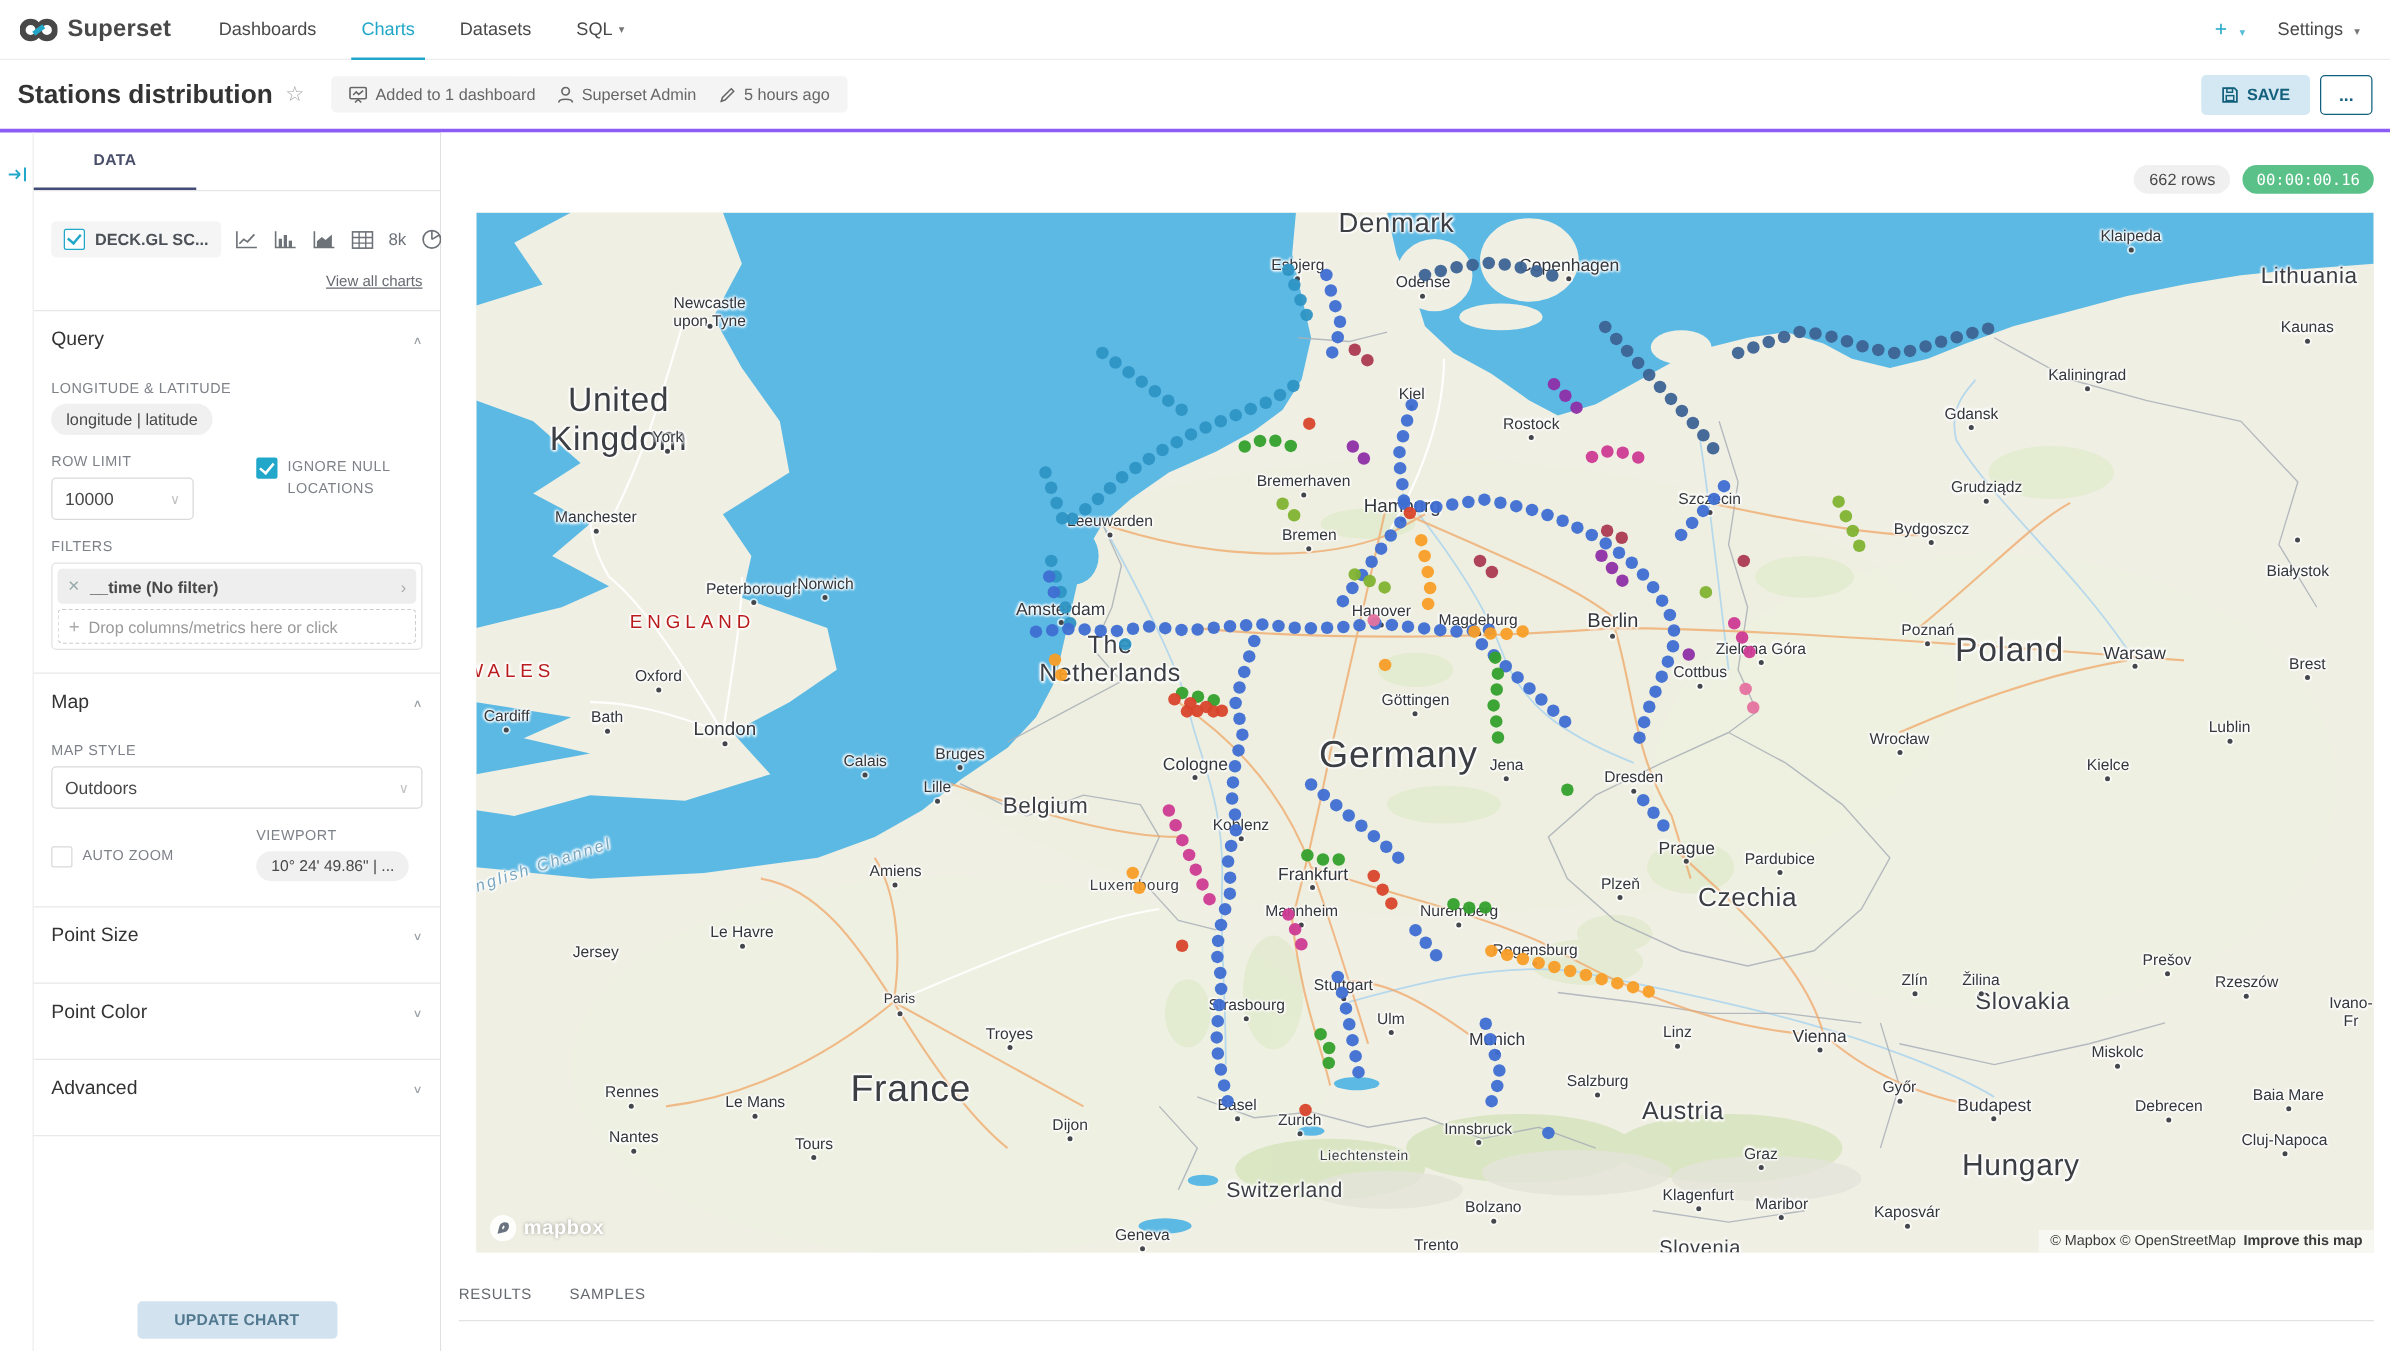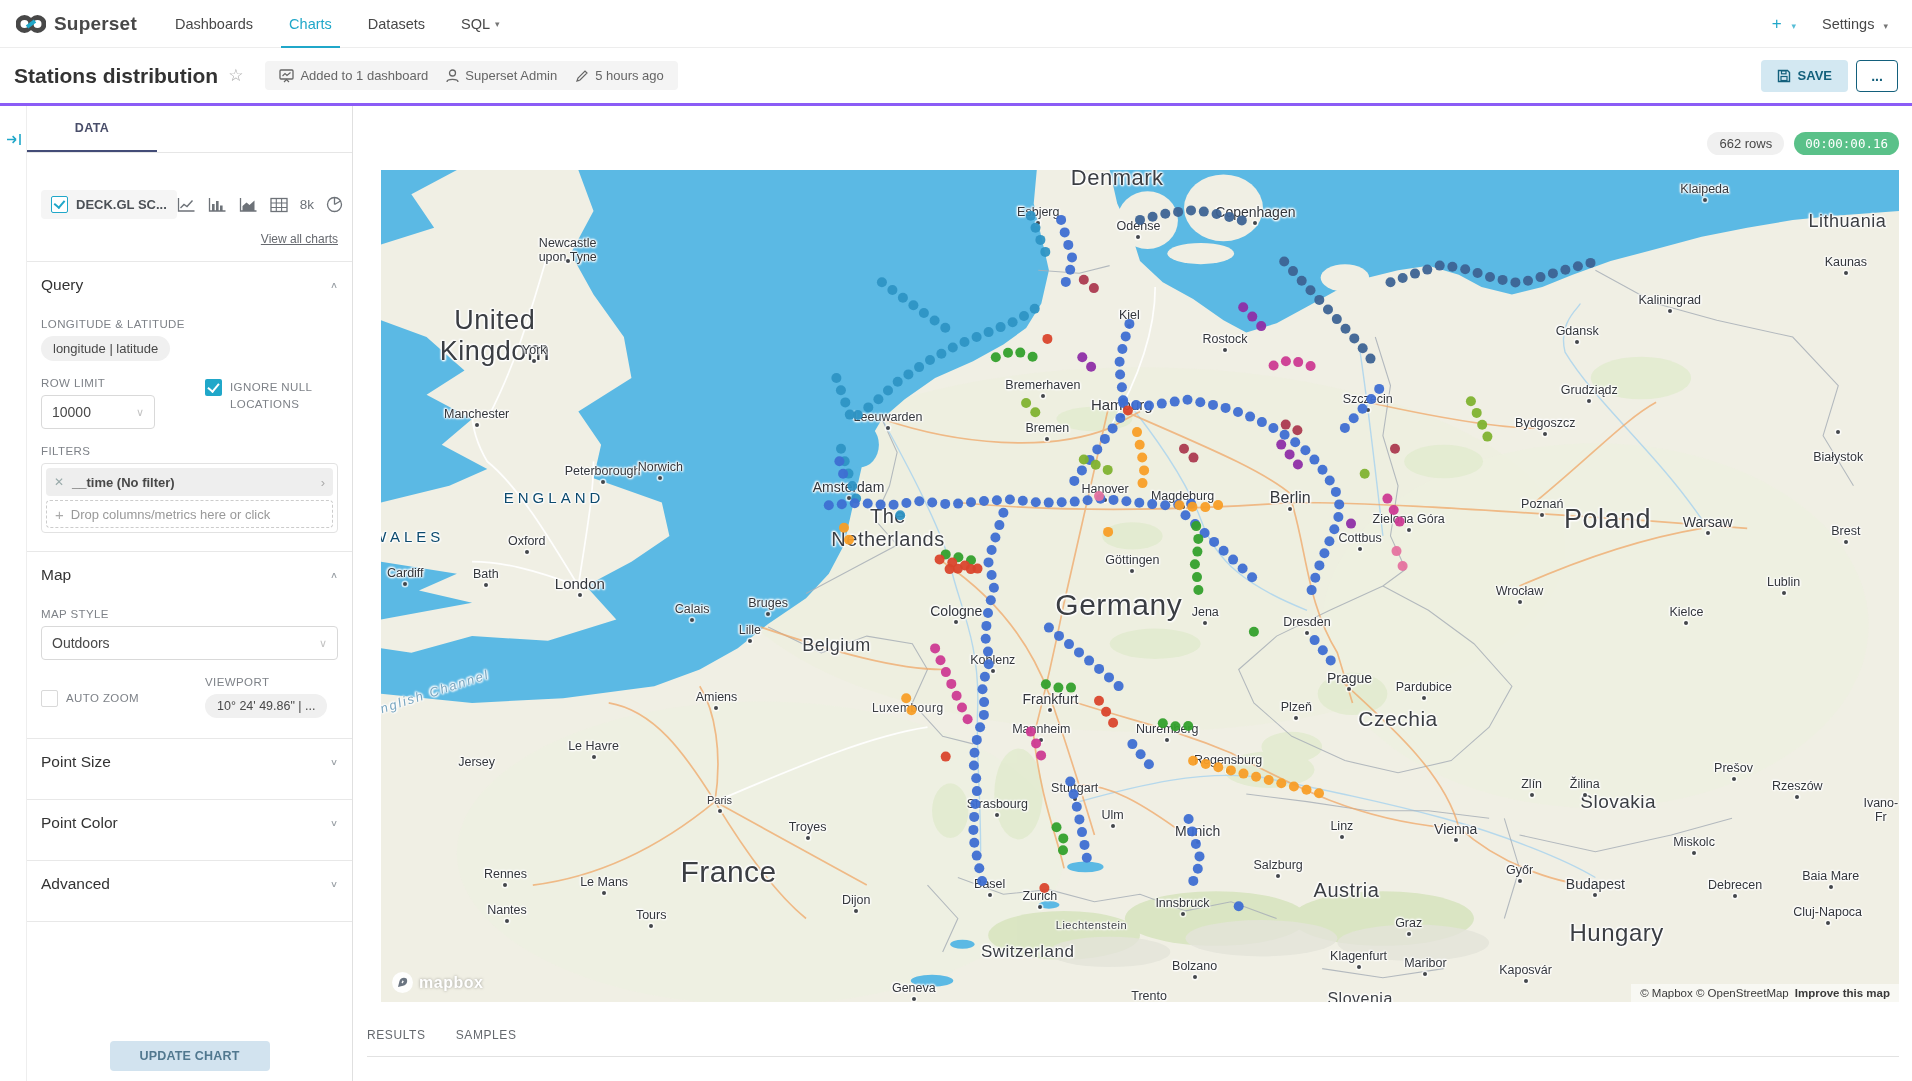--- a/index.html
+++ b/index.html
@@ -44,21 +44,21 @@
   .rail { width:27px; border-right:1px solid #eee; position:relative; }
   .rail-collapse { position:absolute; top:26px; left:6px; cursor:pointer; }
 
   .panel { width:326px; border-right:1px solid #e0e0e0; position:relative; }
   .panel-tabs { height:47px; border-bottom:1px solid #e6e6e6; display:flex; }
   .panel-tab { width:130px; text-align:center; line-height:45px; font-size:12.5px;
     font-weight:bold; letter-spacing:.4px; color:#494e6a; border-bottom:2px solid #434c77;
     cursor:pointer; }
   .panel-body { padding:0 14px; }
 
-  .viz-row { margin-top:37px; display:flex; align-items:center; }
+  .viz-row { margin-top:24px; display:flex; align-items:center; gap:11px; }
   .viz-pill { background:#f5f5f5; border-radius:4px; padding:6px 10px; display:flex;
     align-items:center; gap:8px; cursor:pointer; }
   .viz-name { font-size:13px; font-weight:bold; color:#4c5157; white-space:nowrap; }
   .viz-icons { display:flex; align-items:center; gap:12px; color:#6d7278; }
   .viz-icons .fourk { font-size:13.5px; color:#6d7278; }
   .view-all { text-align:right; margin-top:10px; }
   .view-all a { font-size:12px; color:#66696f; text-decoration:underline; cursor:pointer; }
 
   .divider { height:1px; background:#e8e8e8; margin:14px -14px 0; }
   .sec-head { display:flex; align-items:center; justify-content:space-between;
@@ -114,21 +114,21 @@
     color:#fff; font-family:"DejaVu Sans Mono","Liberation Mono",monospace; }
 
   .map { position:absolute; left:28px; top:64px; width:1518px; height:832px;
     overflow:hidden; background:#f0efe4; }
   .map svg.base { position:absolute; inset:0; }
   .map-labels { position:absolute; inset:0; overflow:hidden; }
   .lb { position:absolute; transform:translate(-50%,-50%); white-space:pre-line;
     text-align:center; line-height:1.15; color:#3c3f44;
     text-shadow:0 1px 2px #fff,0 -1px 2px #fff,1px 0 2px #fff,-1px 0 2px #fff,1px 1px 2px #fff,-1px -1px 2px #fff; }
   .lb.country { color:#3b3e43; letter-spacing:.5px; }
-  .lb.region { font-size:15px; letter-spacing:4px; color:#0c4a6e; font-weight:500; }
+  .lb.region { font-size:15px; letter-spacing:4px; color:#b91c1c; font-weight:500; }
   .lb.city { font-size:12.5px; color:#33363b; }
   .lb.sea { font-style:italic; color:#79a6c0; font-size:13px; letter-spacing:2px; }
   .cdot { position:absolute; width:4px; height:4px; border-radius:50%; background:#43464b;
     transform:translate(-50%,-50%); box-shadow:0 0 0 1.5px rgba(255,255,255,.7); }
   svg.dots { position:absolute; inset:0; pointer-events:none; }
 
   .mapbox-logo { position:absolute; left:10px; bottom:8px; display:flex; align-items:center;
     gap:5px; z-index:6; cursor:pointer; }
   .mapbox-word { color:#fff; font-weight:bold; font-size:16px; letter-spacing:.5px;
     text-shadow:0 0 3px rgba(0,0,0,.35); }

